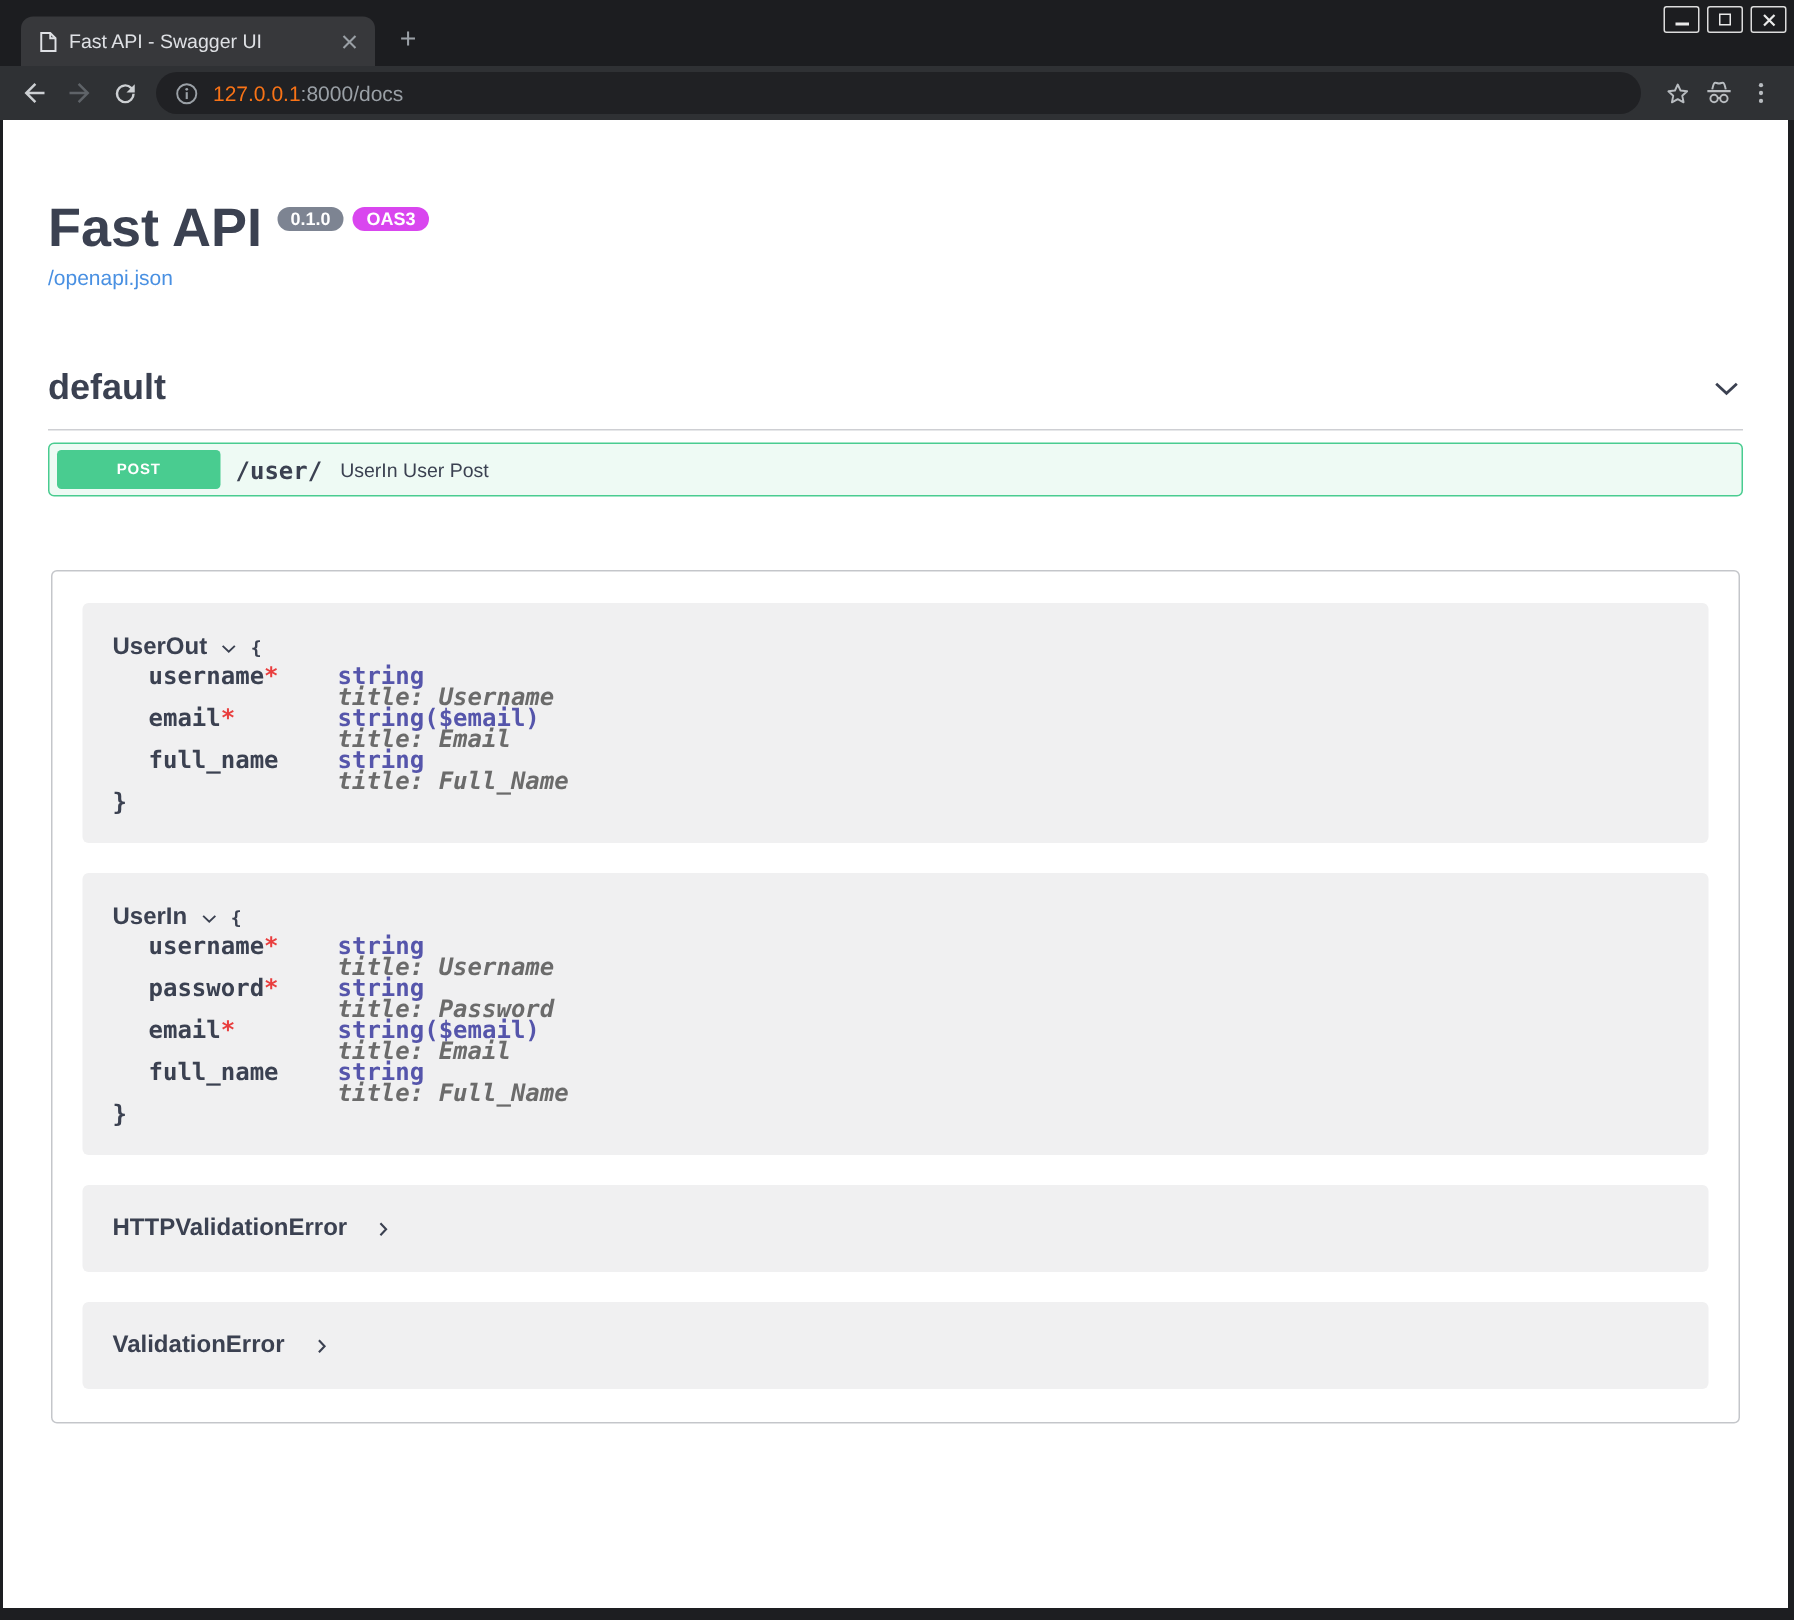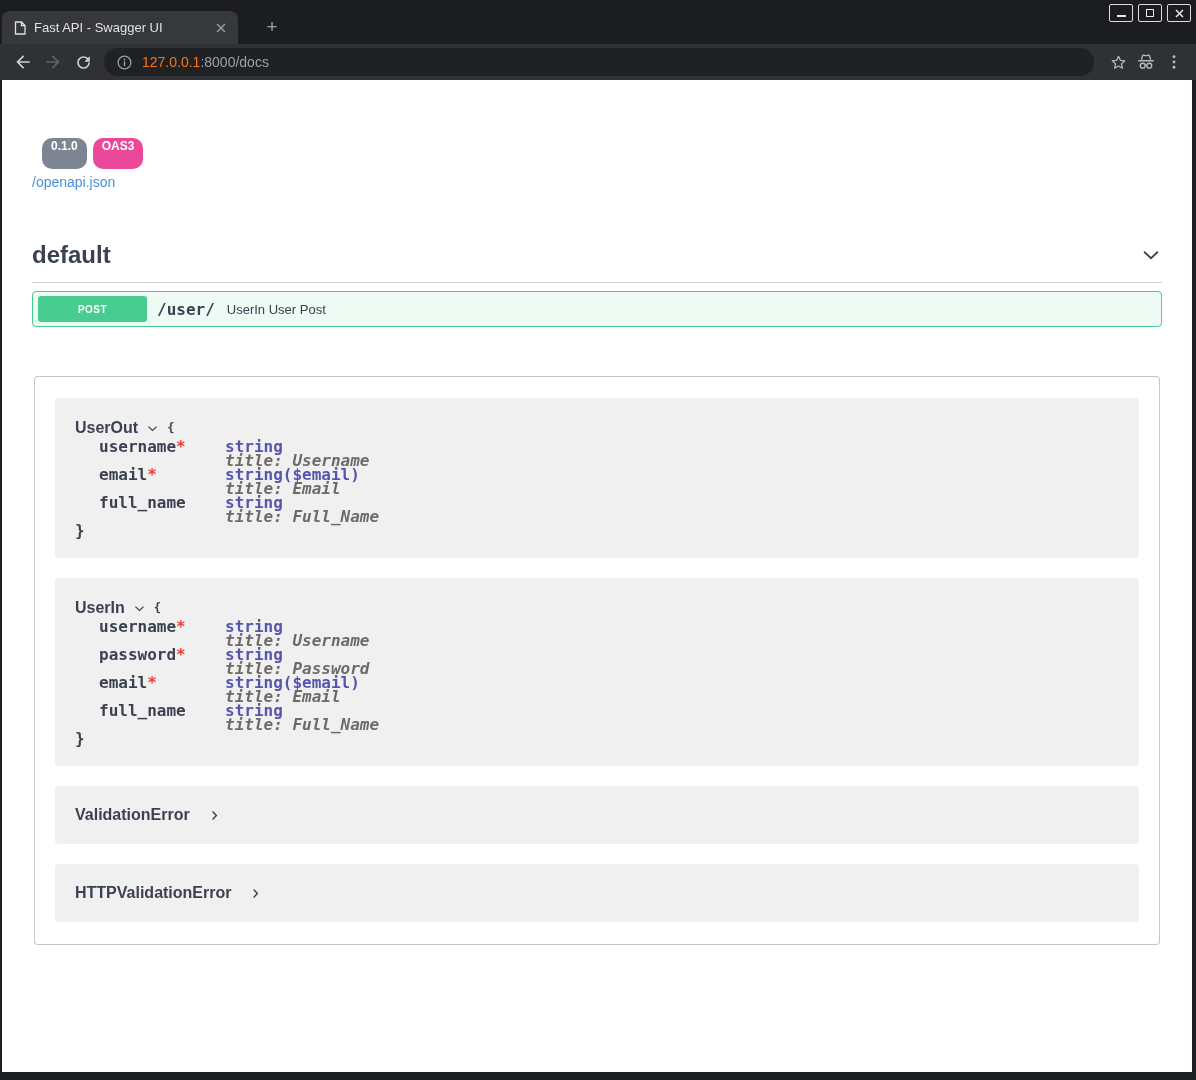--- a/index.html
+++ b/index.html
@@ -7,43 +7,43 @@
   body { font-family: "Liberation Sans", sans-serif; background:#1d1e21; }
   .window { width:1196px; height:1080px; display:flex; flex-direction:column; background:#1d1e21; }
 
   
   .chrome-top { height:44px; background:#1c1d20; position:relative; flex:0 0 auto; }
   .win-controls { position:absolute; top:4px; right:5px; display:flex; gap:5px; }
   .win-btn { width:24px; height:18px; border:1px solid #dcdcdc; border-radius:2px; display:flex; align-items:center; justify-content:center; background:transparent; cursor:pointer; }
   .win-min-bar { width:9px; height:2px; background:#e9e9e9; margin-top:5px; }
   .win-max-box { width:8px; height:8px; border:1.5px solid #e9e9e9; }
 
-  .tab { position:absolute; left:2px; bottom:0; width:236px; height:33px; background:#37383b; border-radius:8px 8px 0 0; display:flex; align-items:center; padding:0 8px 0 12px; gap:8px; }
+  .tab { position:absolute; left:14px; bottom:0; width:236px; height:33px; background:#37383b; border-radius:8px 8px 0 0; display:flex; align-items:center; padding:0 8px 0 12px; gap:8px; }
   .tab-title { flex:1; font-size:13px; color:#dfe1e5; white-space:nowrap; overflow:hidden; }
   .tab-close { width:18px; height:18px; display:flex; align-items:center; justify-content:center; border-radius:50%; }
   .new-tab { position:absolute; left:260px; bottom:5px; width:24px; height:24px; display:flex; align-items:center; justify-content:center; color:#9aa0a6; font-size:19px; font-weight:400; }
 
   .toolbar { height:36px; background:#2f3134; display:flex; align-items:center; padding:0 8px; flex:0 0 auto; }
   .nav-btn { width:30px; height:30px; display:flex; align-items:center; justify-content:center; border-radius:50%; flex:0 0 auto; }
   .omnibox { flex:1; height:28px; background:#202124; border-radius:14px; margin:0 10px 0 6px; display:flex; align-items:center; padding:0 12px; gap:9px; }
   .url { font-size:14px; white-space:nowrap; }
   .url-host { color:#f97316; }
   .url-rest { color:#9aa0a6; }
   .right-btn { width:28px; height:28px; display:flex; align-items:center; justify-content:center; border-radius:50%; flex:0 0 auto; }
 
   
   .page { flex:1; background:#ffffff; margin:0 4px 8px 2px; overflow:hidden; color:#3b4151; }
 
   .info { padding:52px 30px 0; }
   .title-row { display:flex; align-items:flex-start; }
   .api-title { font-size:36px; font-weight:700; color:#3b4151; line-height:40px; }
   .badges { display:flex; gap:6px; margin:6px 0 0 10px; }
-  .pill { color:#fff; font-size:12px; font-weight:700; padding:2px 9px 16px; border-radius:10px; line-height:13px; }
+  .pill { color:#fff; font-size:12px; font-weight:700; padding:2px 9px 1px; border-radius:10px; line-height:13px; }
   .pill-version { background:#7d8492; }
-  .pill-oas { background:#ec4899; }
+  .pill-oas { background:#d946ef; }
   .spec-link { display:inline-block; margin-top:5px; font-size:14px; color:#4990e2; text-decoration:none; cursor:pointer; }
 
   .tag-section { margin:50px 30px 0; }
   .tag-header { display:flex; align-items:center; justify-content:space-between; padding-bottom:13px; border-bottom:1px solid rgba(59,65,81,.25); cursor:pointer; }
   .tag-name { font-size:24px; font-weight:700; color:#3b4151; }
 
   .opblock { margin-top:8px; height:36px; border:1px solid #49cc90; background:#eefaf4; border-radius:4px; display:flex; align-items:center; padding:0 10px 0 5px; cursor:pointer; }
   .method-badge { width:109px; height:26px; background:#49cc90; border-radius:3px; color:#fff; font-size:10px; font-weight:700; display:flex; align-items:center; justify-content:center; letter-spacing:.5px; }
   .op-path { margin-left:10px; font-family:"DejaVu Sans Mono","Liberation Mono",monospace; font-weight:700; font-size:16px; color:#3b4151; }
   .op-summary { margin-left:12px; font-size:13px; color:#3b4151; }
@@ -149,20 +149,21 @@
           <circle cx="12" cy="12" r="1.9" fill="#b8bcc0"></circle>
           <circle cx="12" cy="19" r="1.9" fill="#b8bcc0"></circle>
         </svg>
     </div>
   </div>
 
   <div class="page">
 
     <div class="info">
       <div class="title-row">
+        <span class="api-title">Fast API</span>
         <span class="badges">
           <span class="pill pill-version">0.1.0</span>
           <span class="pill pill-oas">OAS3</span>
         </span>
       </div>
       <a class="spec-link">/openapi.json</a>
     </div>
 
     <div class="tag-section">
       <div class="tag-header">
@@ -230,30 +231,30 @@
             </div>
             <div class="prop-row mono">
               <span class="prop-name"><span>full_name</span><span class="prop-star"></span></span>
               <span class="prop-detail"><span class="prop-type">string</span><br><span class="prop-title">title: Full_Name</span></span>
             </div>
           </div>
           <div class="brace mono brace-close">}</div>
         </div>
 
         <div class="model-box model-collapsed">
+          <span class="model-name">HTTPValidationError</span>
+          <svg class="chev" width="13" height="13" viewBox="0 0 24 24">
+              <path d="M8.5 4.5l7 7.5-7 7.5" fill="none" stroke="#3b4151" stroke-width="2.6"></path>
+            </svg>
+        </div>
+
+        <div class="model-box model-collapsed">
           <span class="model-name">ValidationError</span>
           <svg class="chev" width="13" height="13" viewBox="0 0 24 24">
               <path d="M8.5 4.5l7 7.5-7 7.5" fill="none" stroke="#3b4151" stroke-width="2.6"></path>
             </svg>
         </div>
 
-        <div class="model-box model-collapsed">
-          <span class="model-name">HTTPValidationError</span>
-          <svg class="chev" width="13" height="13" viewBox="0 0 24 24">
-              <path d="M8.5 4.5l7 7.5-7 7.5" fill="none" stroke="#3b4151" stroke-width="2.6"></path>
-            </svg>
-        </div>
-
       </div>
     </div>
 
   </div>
 </div>
 
 </body></html>

